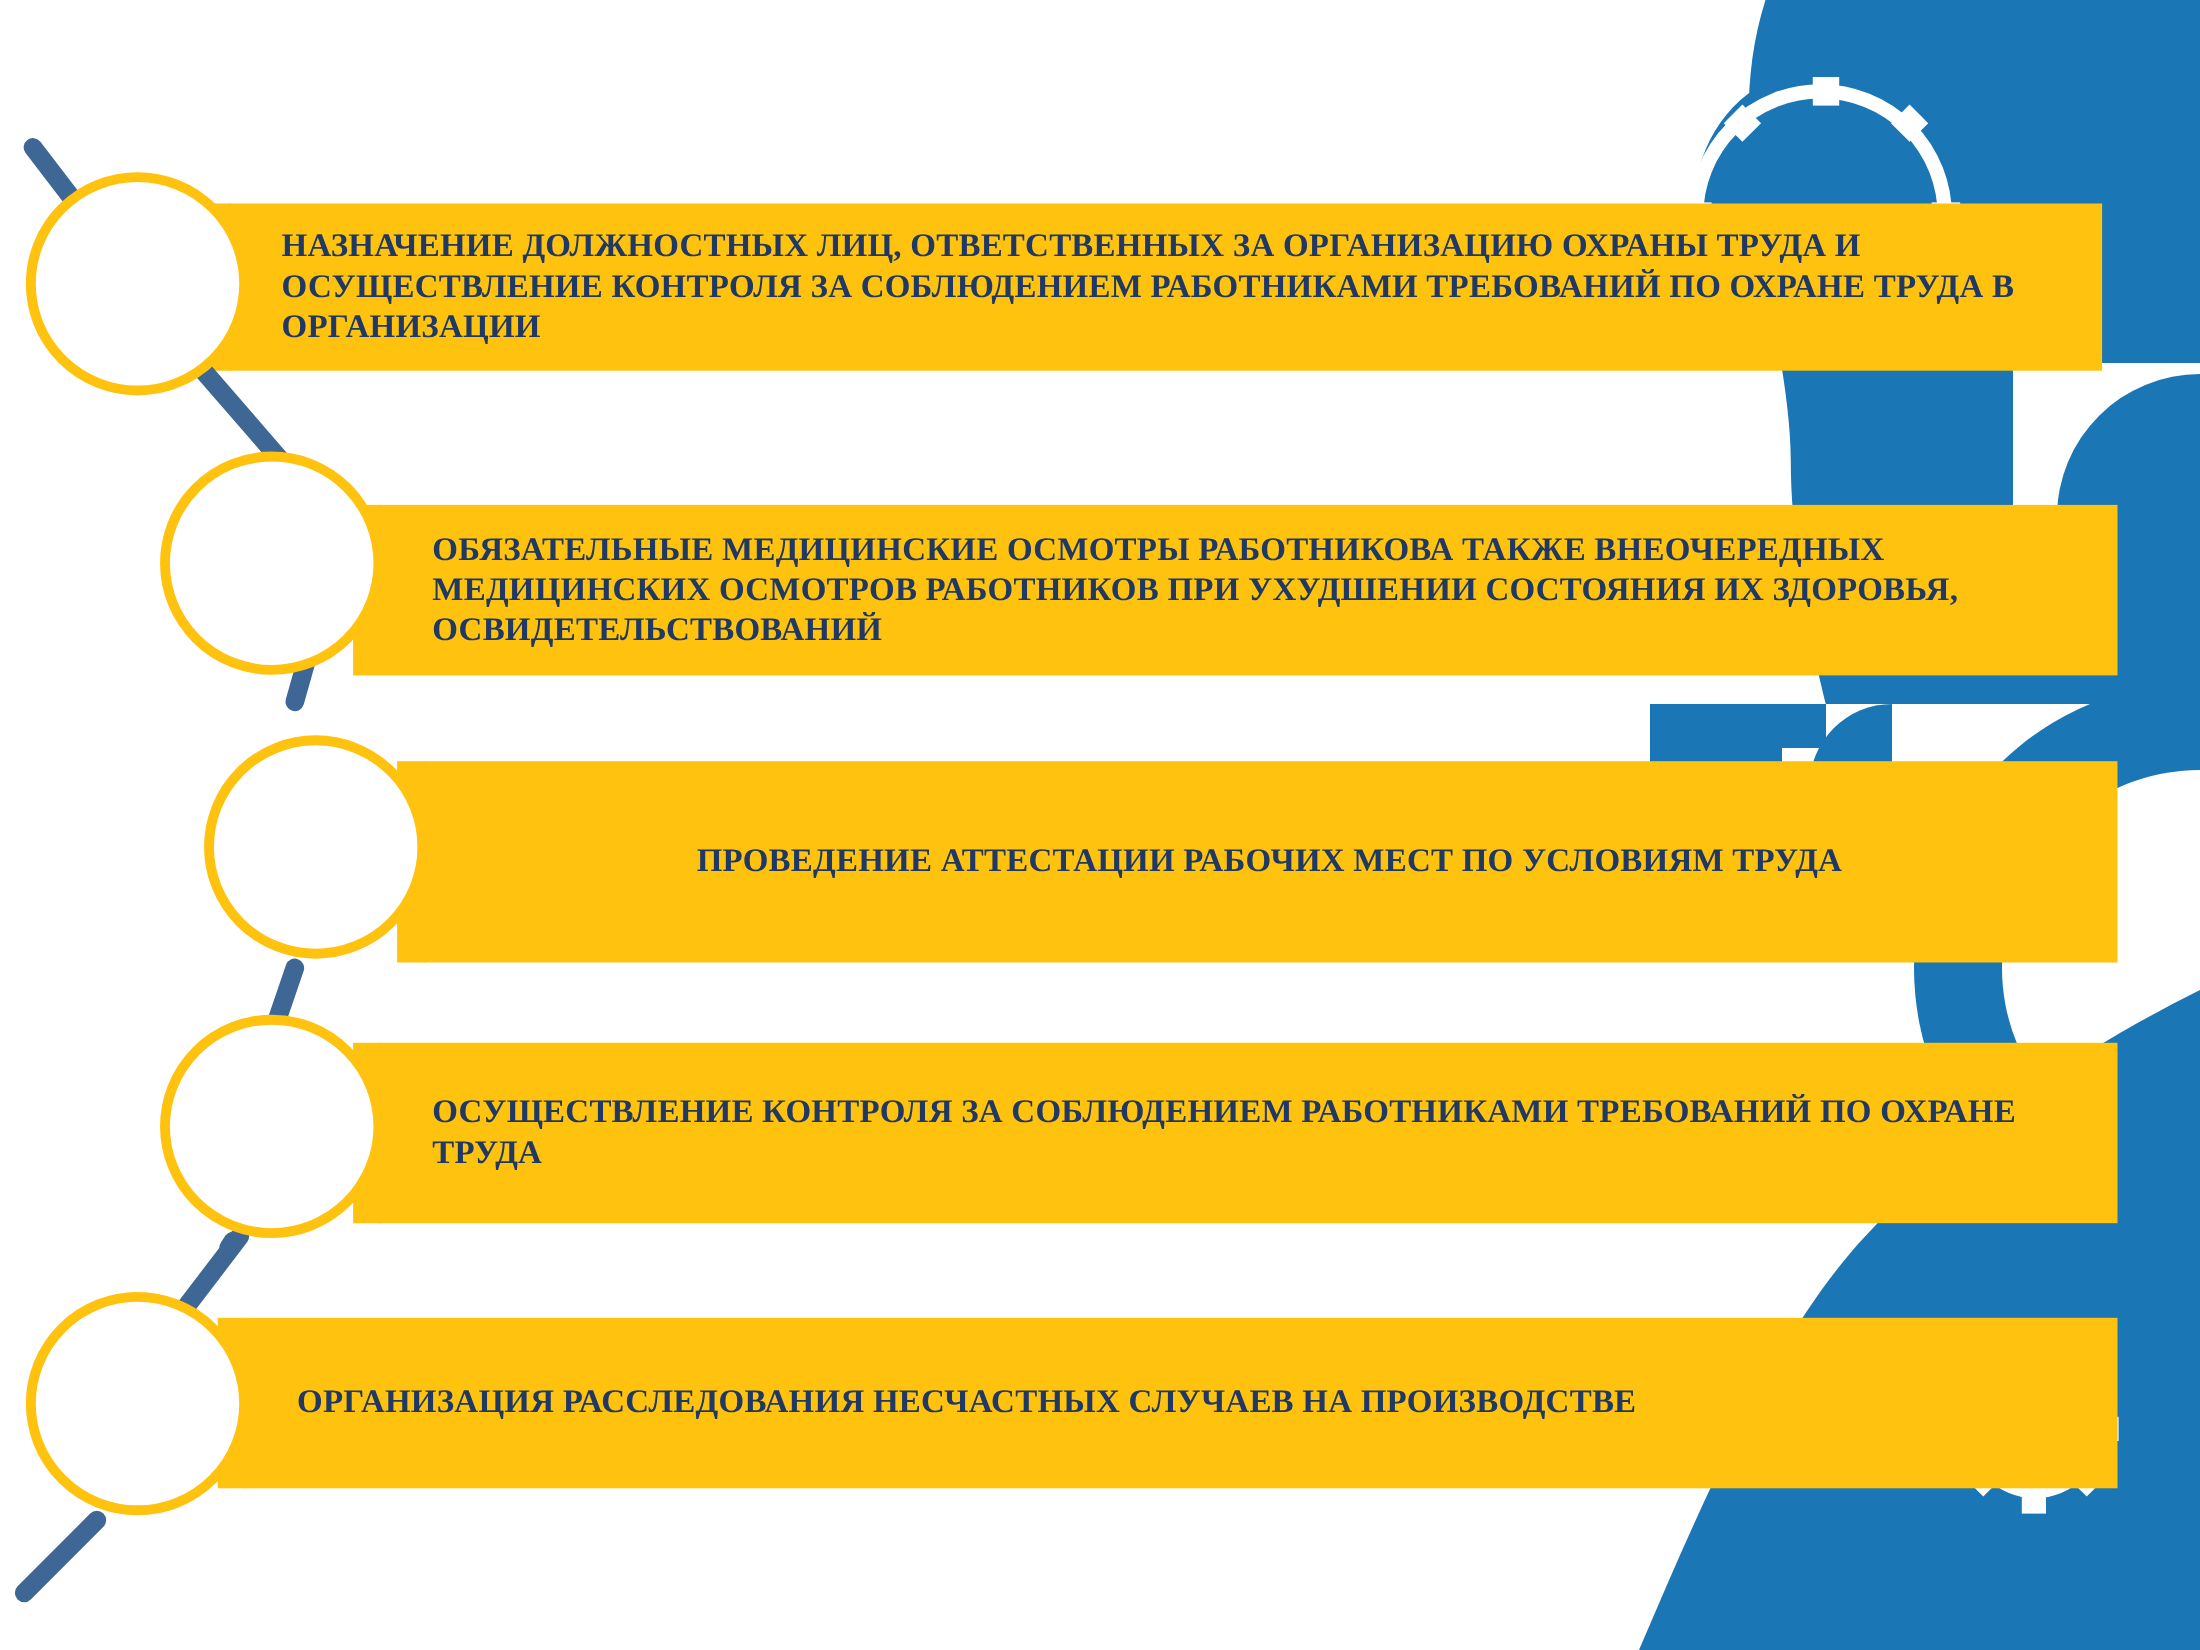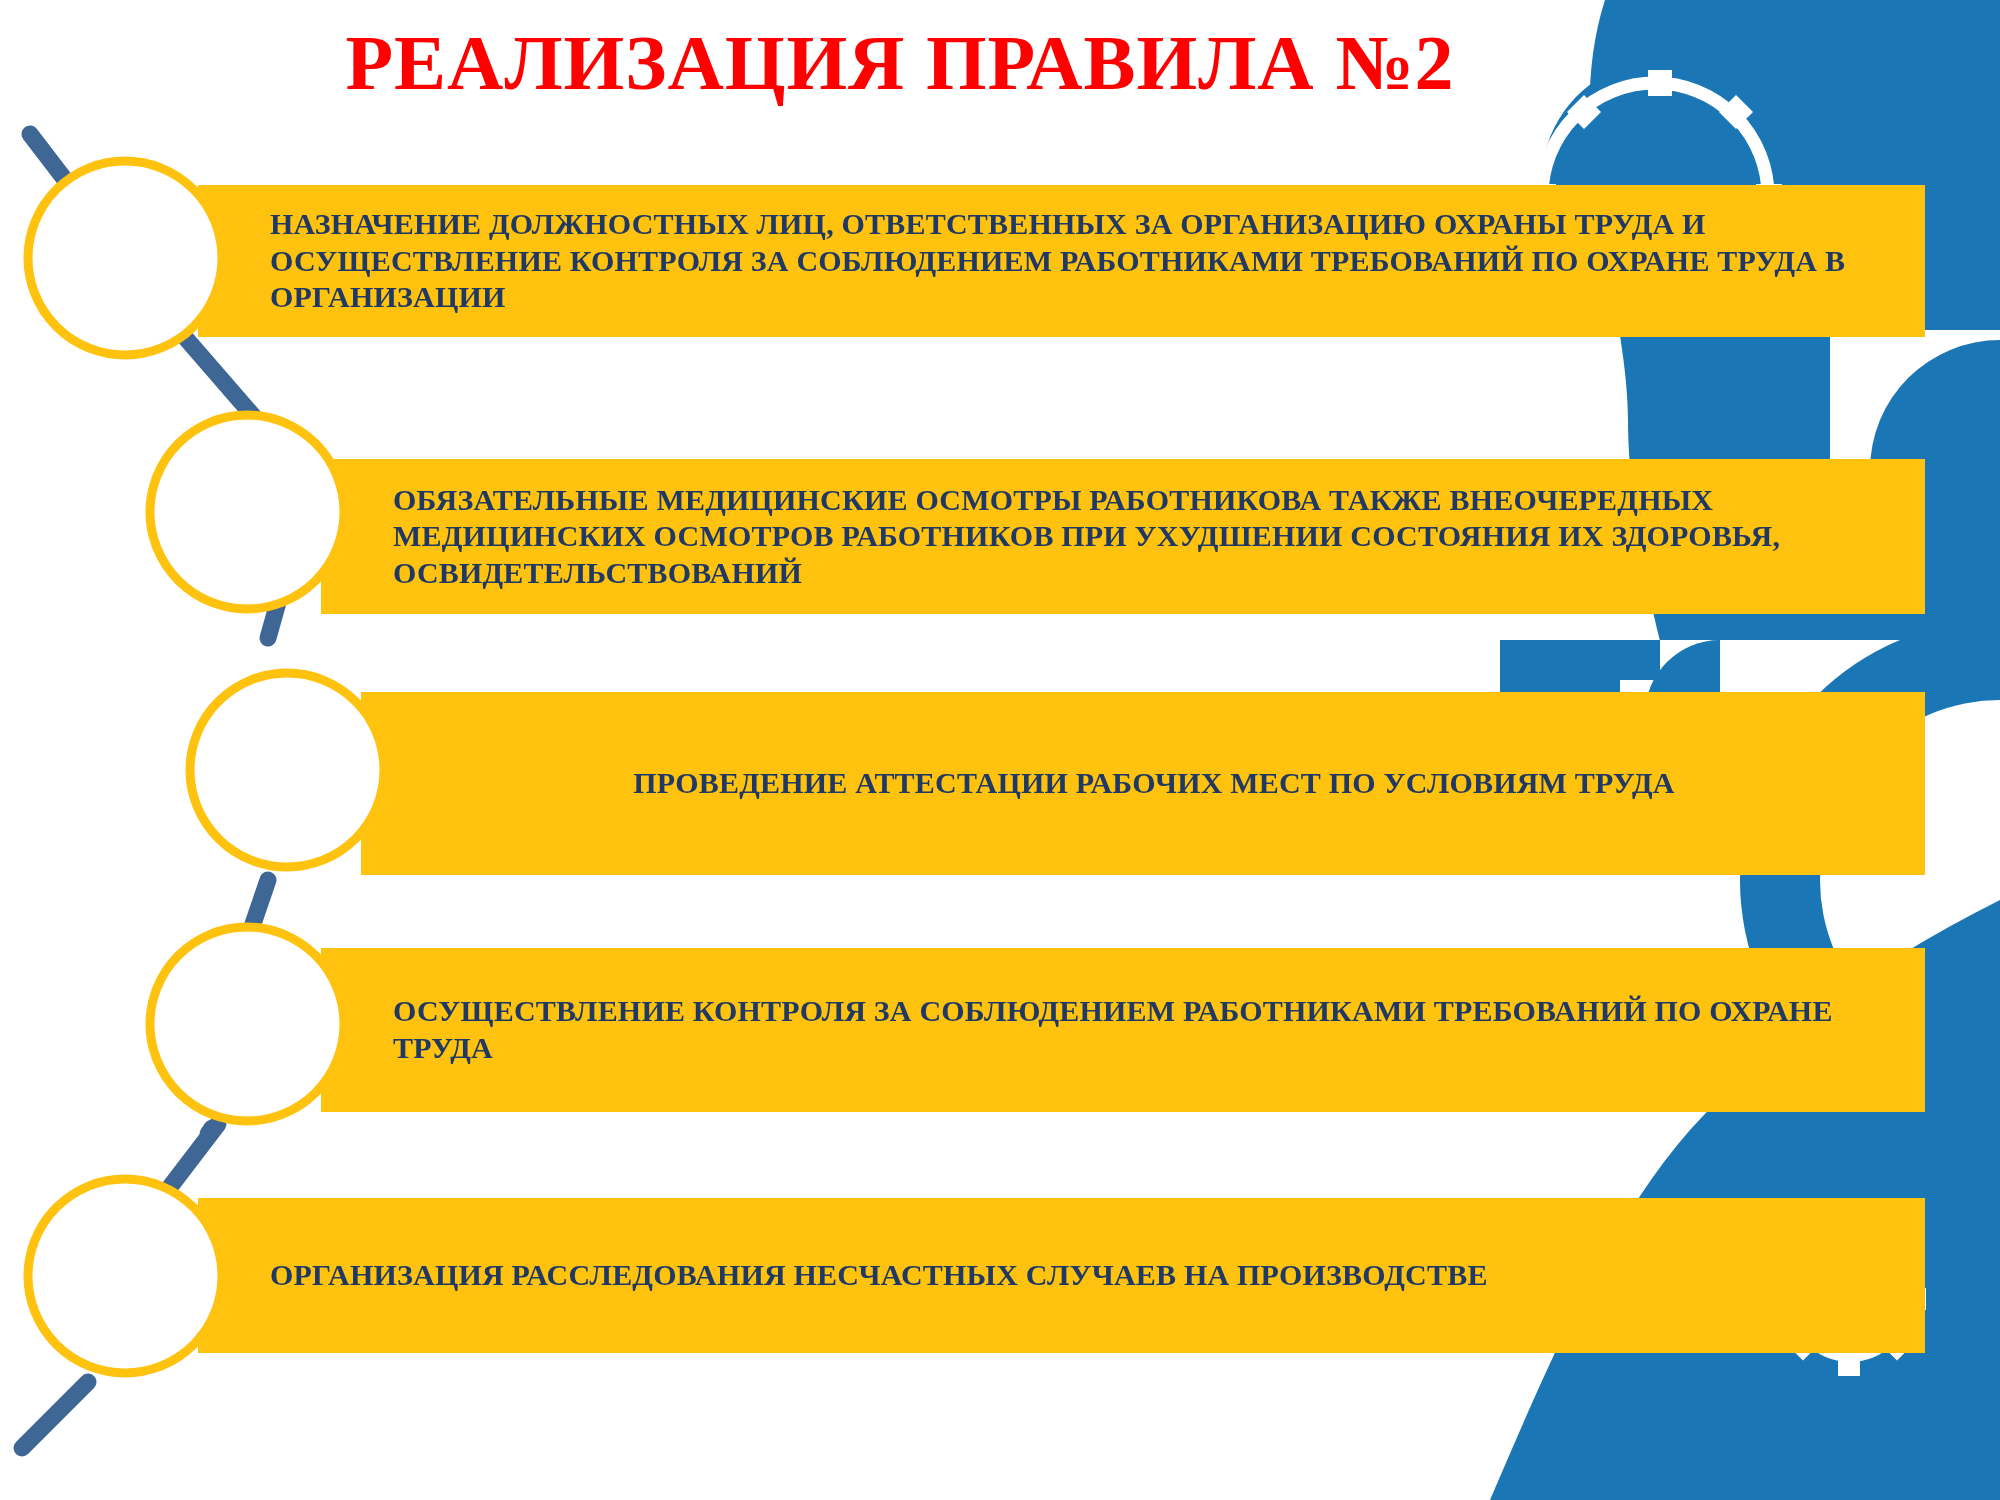--- a/index.html
+++ b/index.html
@@ -67,21 +67,21 @@
     line-height: 1.22;
     letter-spacing: 0.2px;
     text-transform: uppercase;
     width: 100%;
   }
   .bar-text.center {
     text-align: center;
   }
 
   
-  #bar-1 { left: 222px;  top: 185px;  width: 1703px; height: 152px; padding: 0 30px 0 48px; }
+  #bar-1 { left: 208px;  top: 185px;  width: 1703px; height: 152px; padding: 0 30px 0 48px; }
   #bar-2 { left: 345px;  top: 459px;  width: 1580px; height: 155px; padding: 0 30px 0 48px; }
   #bar-3 { left: 385px;  top: 692px;  width: 1540px; height: 183px; padding: 0 30px 0 28px; }
   #bar-4 { left: 345px;  top: 948px;  width: 1580px; height: 164px; padding: 0 30px 0 48px; }
   #bar-5 { left: 222px;  top: 1198px; width: 1703px; height: 155px; padding: 0 30px 0 48px; }
 
   
   .bar::before {
     content: "";
     position: absolute;
     left: -24px;
@@ -166,21 +166,20 @@
         <rect x="542" y="1288" width="24" height="22"></rect>
         <rect x="432" y="1242" width="22" height="22" transform="rotate(-45 443 1253)"></rect>
         <rect x="526" y="1242" width="22" height="22" transform="rotate(45 537 1253)"></rect>
         <rect x="432" y="1334" width="22" height="22" transform="rotate(45 443 1345)"></rect>
         <rect x="526" y="1334" width="22" height="22" transform="rotate(-45 537 1345)"></rect>
       </g>
 
     </g>
   </svg>
 
-  <div id="title">РЕАЛИЗАЦИЯ ПРАВИЛА №2</div>
 
   <div class="bar" id="bar-1">
     <div class="bar-text">НАЗНАЧЕНИЕ ДОЛЖНОСТНЫХ ЛИЦ, ОТВЕТСТВЕННЫХ ЗА ОРГАНИЗАЦИЮ ОХРАНЫ ТРУДА И ОСУЩЕСТВЛЕНИЕ КОНТРОЛЯ ЗА СОБЛЮДЕНИЕМ РАБОТНИКАМИ ТРЕБОВАНИЙ ПО ОХРАНЕ ТРУДА В ОРГАНИЗАЦИИ</div>
   </div>
 
   <div class="bar" id="bar-2">
     <div class="bar-text">ОБЯЗАТЕЛЬНЫЕ МЕДИЦИНСКИЕ ОСМОТРЫ РАБОТНИКОВА ТАКЖЕ ВНЕОЧЕРЕДНЫХ МЕДИЦИНСКИХ ОСМОТРОВ РАБОТНИКОВ ПРИ УХУДШЕНИИ СОСТОЯНИЯ ИХ ЗДОРОВЬЯ, ОСВИДЕТЕЛЬСТВОВАНИЙ</div>
   </div>
 
   <div class="bar" id="bar-3">

